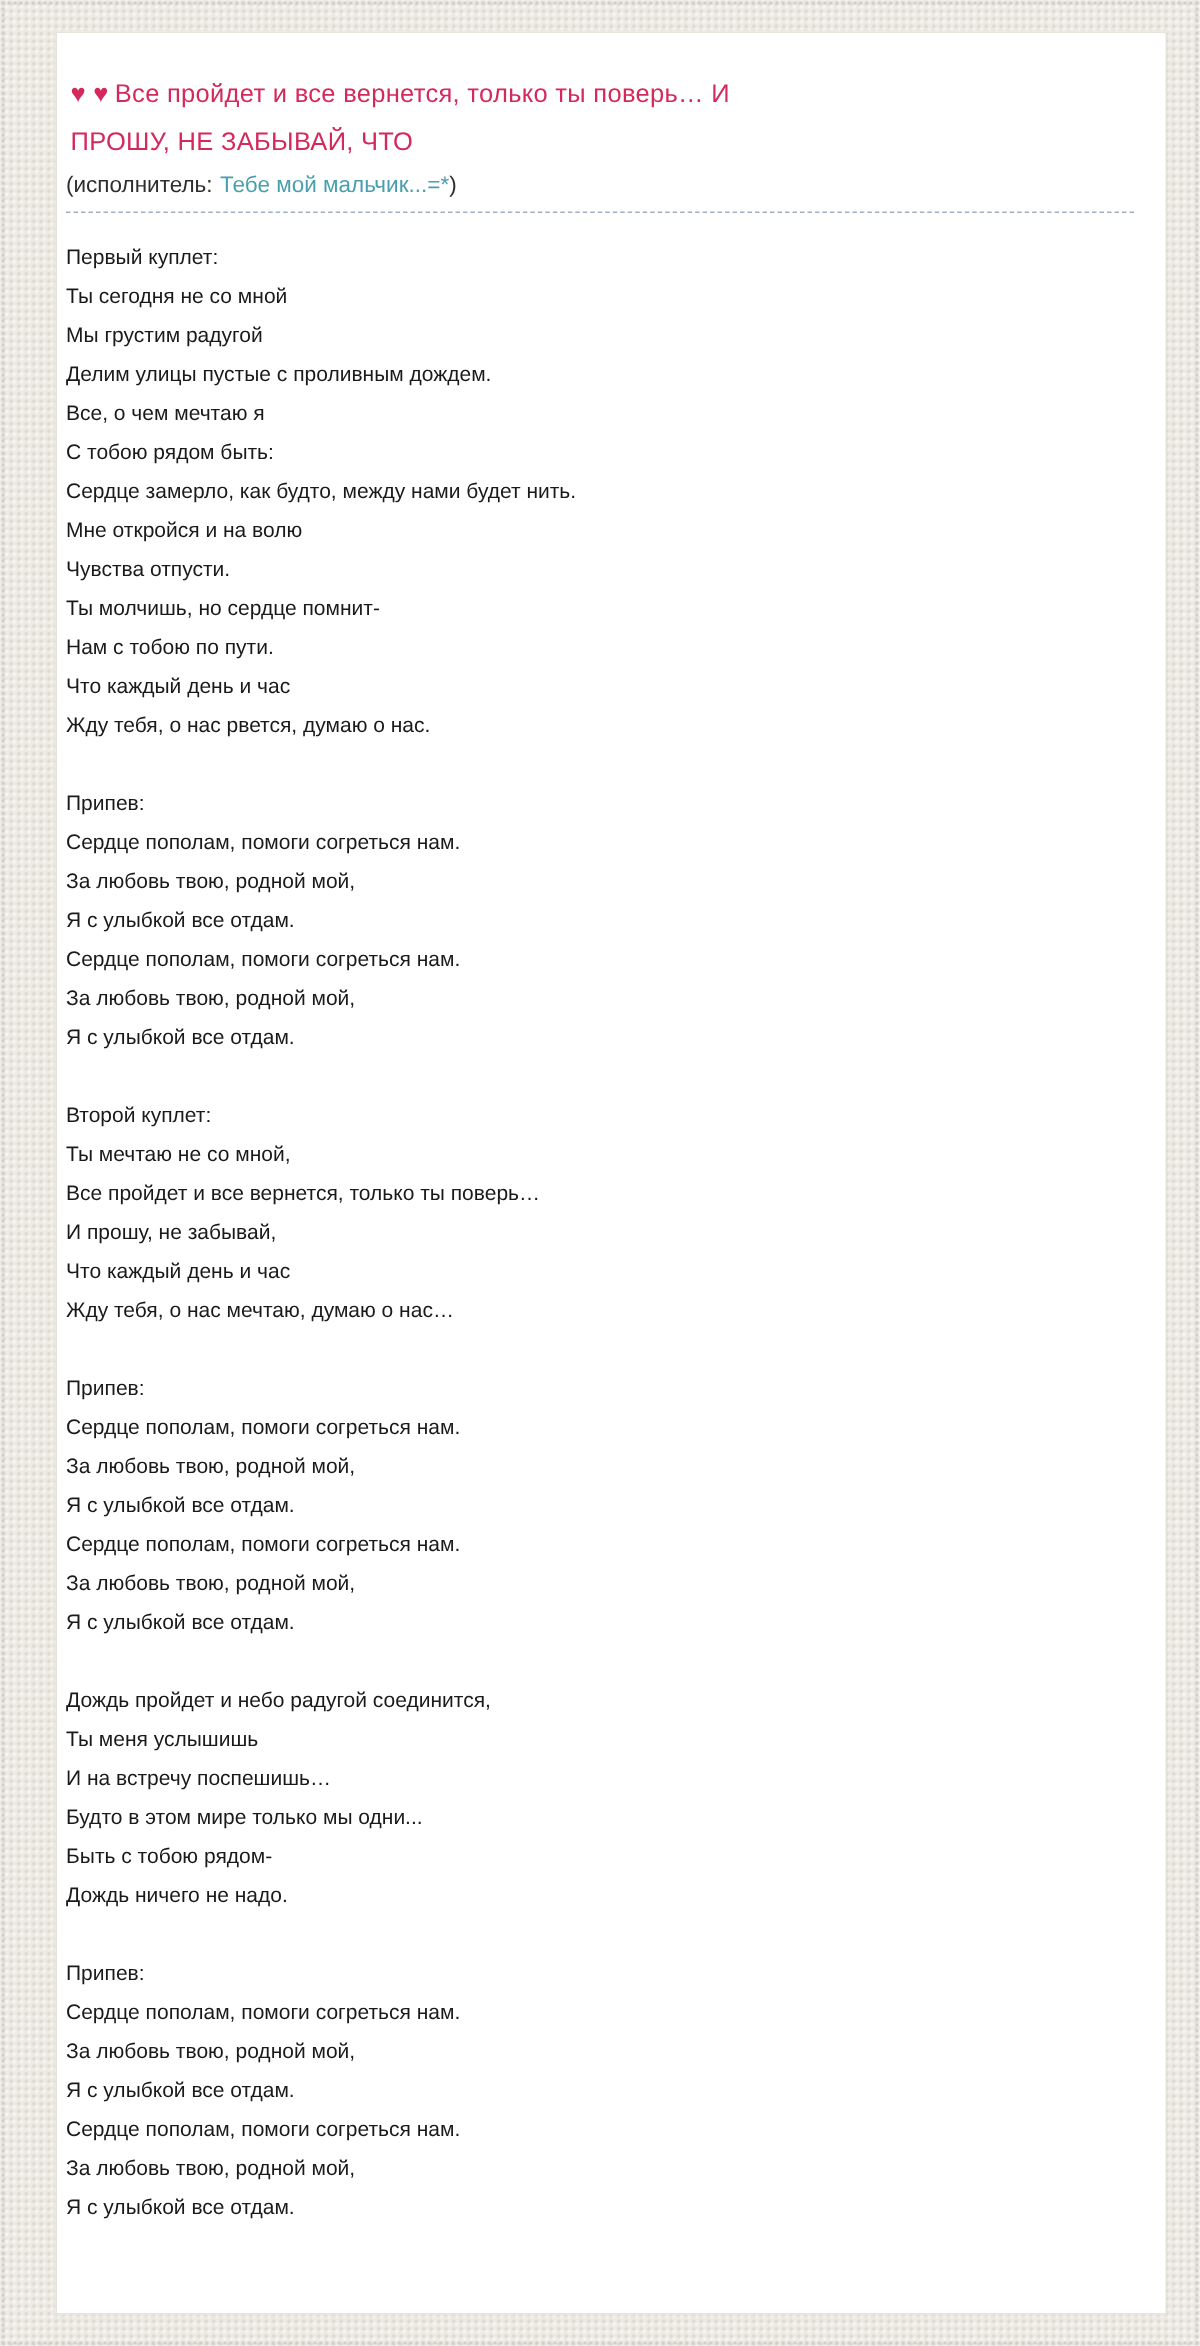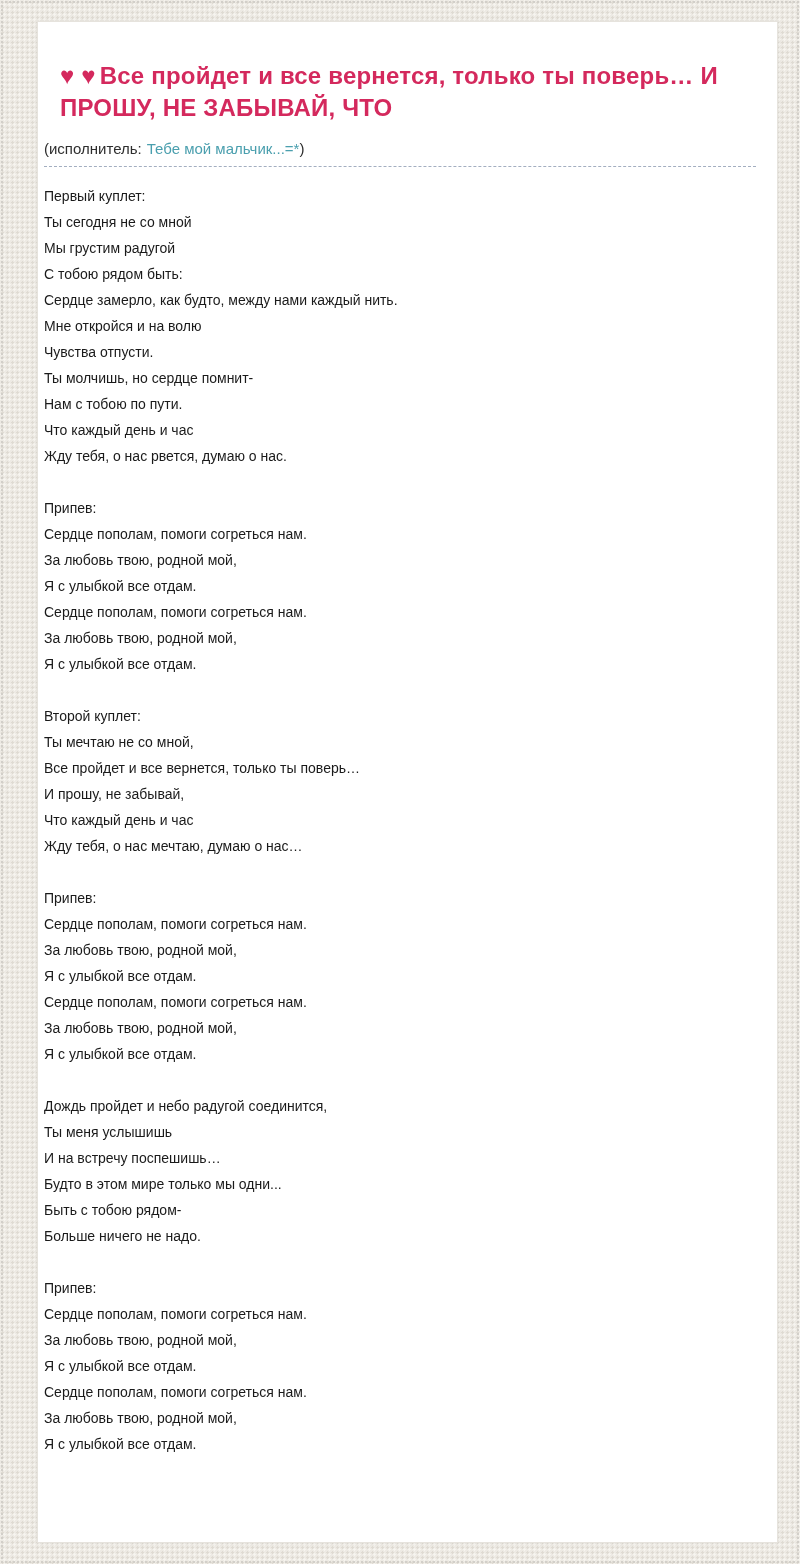--- a/index.html
+++ b/index.html
@@ -33,24 +33,24 @@
     width: 741px;
     height: 1522px;
     box-sizing: border-box;
     background: #ffffff;
     border: 1px solid #e6e3dd;
     box-shadow: 0 0 4px rgba(0,0,0,0.07);
     padding: 22px 6px 0 6px;
     z-index: 2;
   }
   .song-title {
-    margin: 16px;
-    font-size: 24px;
+    margin: 3px;
+    font-size: 17px;
     line-height: 32px;
-    font-weight: bold;
+    font-weight: normal;
     color: #d4295d;
     letter-spacing: 0.2px;
   }
   .song-title .hearts {
     color: #d4295d;
     margin-right: 4px;
   }
   .artist-row {
     margin-top: 4px;
     font-size: 15px;
@@ -91,22 +91,24 @@
 
   <h1 class="song-title"><span class="hearts">♥ ♥</span><span>Все пройдет и все вернется, только ты поверь… И</span><br><span>ПРОШУ, НЕ ЗАБЫВАЙ, ЧТО</span></h1>
 
   <div class="artist-row"><span>(исполнитель:</span><a class="artist-link">Тебе мой мальчик...=*</a><span>)</span></div>
 
   <div class="lyrics">
       <div class="stanza">
         <div class="lyric-line">Первый куплет:</div>
         <div class="lyric-line">Ты сегодня не со мной</div>
         <div class="lyric-line">Мы грустим радугой</div>
+        <div class="lyric-line">Делим улицы пустые с проливным дождем.</div>
+        <div class="lyric-line">Все, о чем мечтаю я</div>
         <div class="lyric-line">С тобою рядом быть:</div>
-        <div class="lyric-line">Сердце замерло, как будто, между нами каждый нить.</div>
+        <div class="lyric-line">Сердце замерло, как будто, между нами будет нить.</div>
         <div class="lyric-line">Мне откройся и на волю</div>
         <div class="lyric-line">Чувства отпусти.</div>
         <div class="lyric-line">Ты молчишь, но сердце помнит-</div>
         <div class="lyric-line">Нам с тобою по пути.</div>
         <div class="lyric-line">Что каждый день и час</div>
         <div class="lyric-line">Жду тебя, о нас рвется, думаю о нас.</div>
       </div>
       <div class="stanza">
         <div class="lyric-line">Припев:</div>
         <div class="lyric-line">Сердце пополам, помоги согреться нам.</div>
@@ -132,21 +134,21 @@
         <div class="lyric-line">Сердце пополам, помоги согреться нам.</div>
         <div class="lyric-line">За любовь твою, родной мой,</div>
         <div class="lyric-line">Я с улыбкой все отдам.</div>
       </div>
       <div class="stanza">
         <div class="lyric-line">Дождь пройдет и небо радугой соединится,</div>
         <div class="lyric-line">Ты меня услышишь</div>
         <div class="lyric-line">И на встречу поспешишь…</div>
         <div class="lyric-line">Будто в этом мире только мы одни...</div>
         <div class="lyric-line">Быть с тобою рядом-</div>
-        <div class="lyric-line">Больше ничего не надо.</div>
+        <div class="lyric-line">Дождь ничего не надо.</div>
       </div>
       <div class="stanza">
         <div class="lyric-line">Припев:</div>
         <div class="lyric-line">Сердце пополам, помоги согреться нам.</div>
         <div class="lyric-line">За любовь твою, родной мой,</div>
         <div class="lyric-line">Я с улыбкой все отдам.</div>
         <div class="lyric-line">Сердце пополам, помоги согреться нам.</div>
         <div class="lyric-line">За любовь твою, родной мой,</div>
         <div class="lyric-line">Я с улыбкой все отдам.</div>
       </div>

